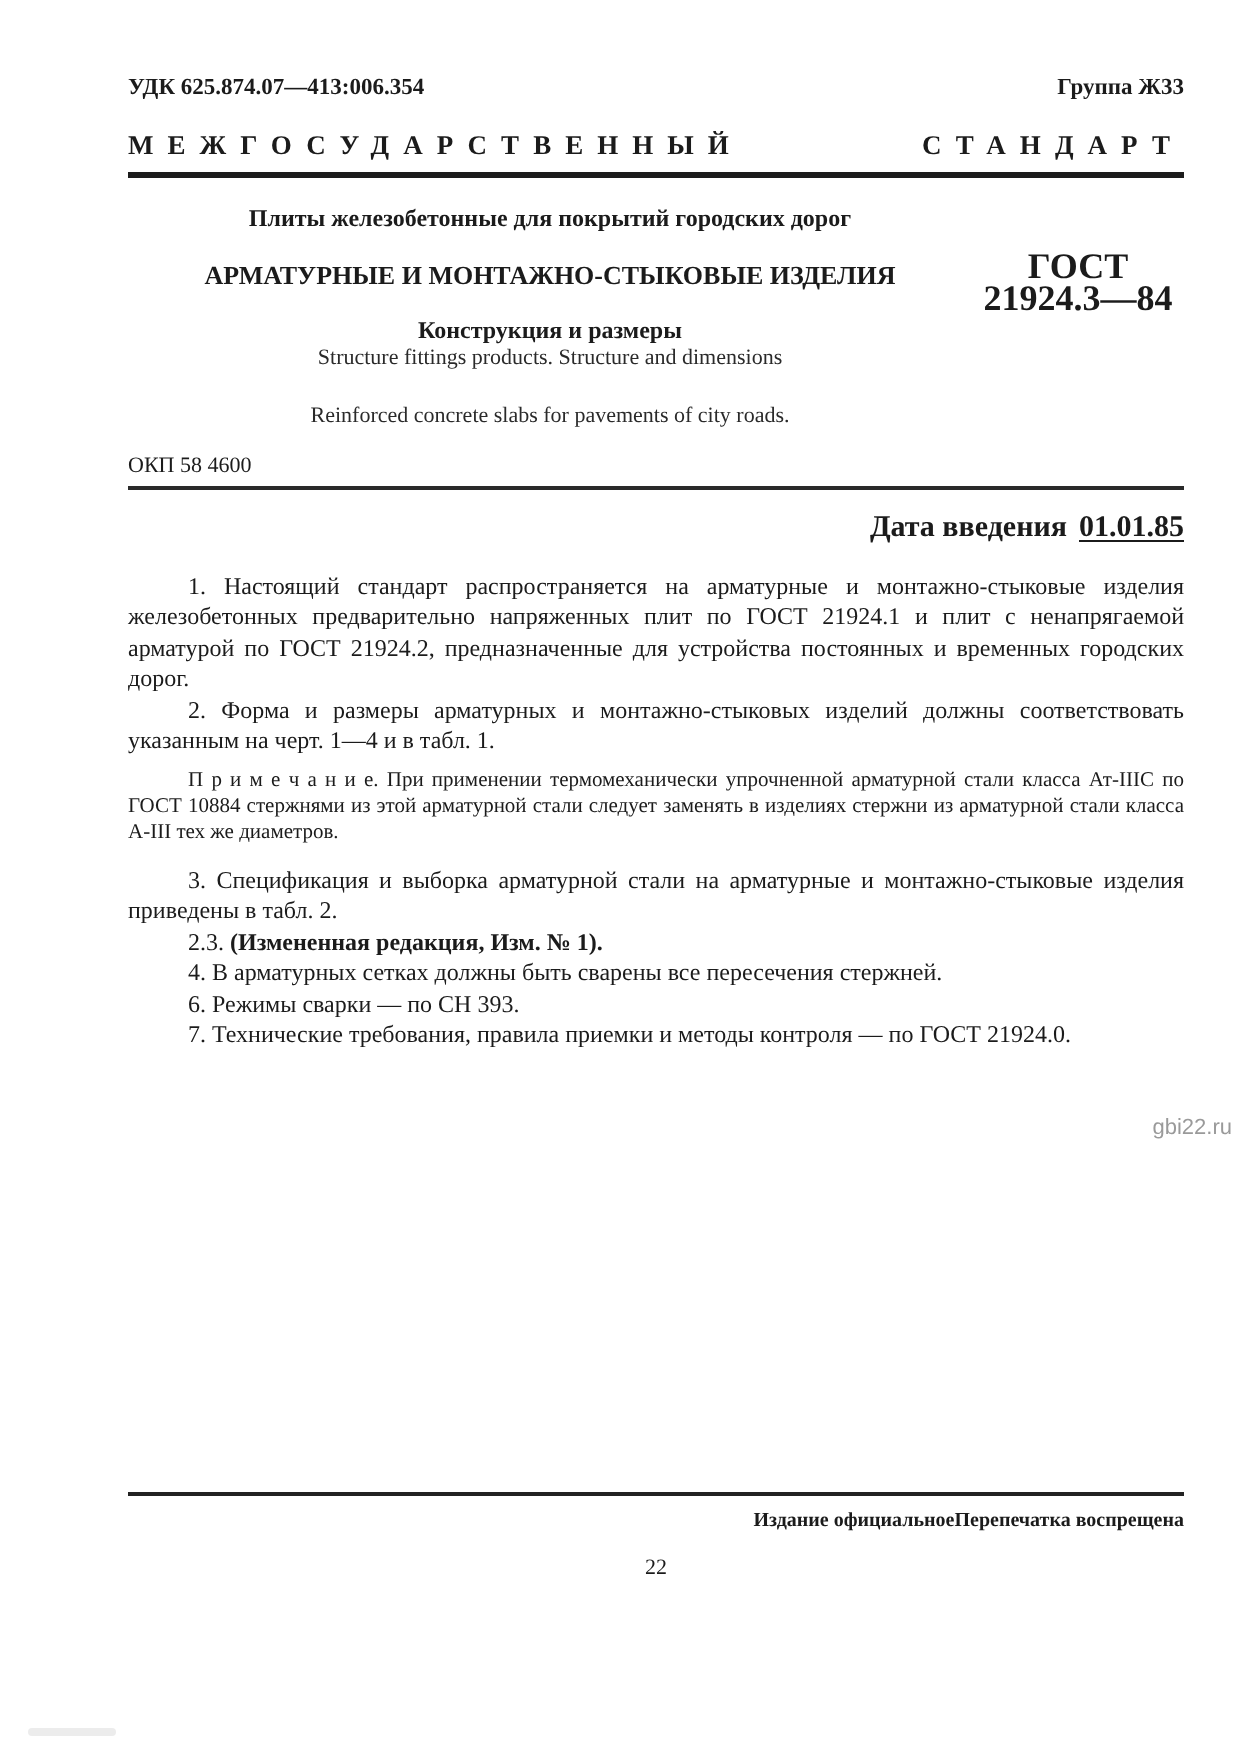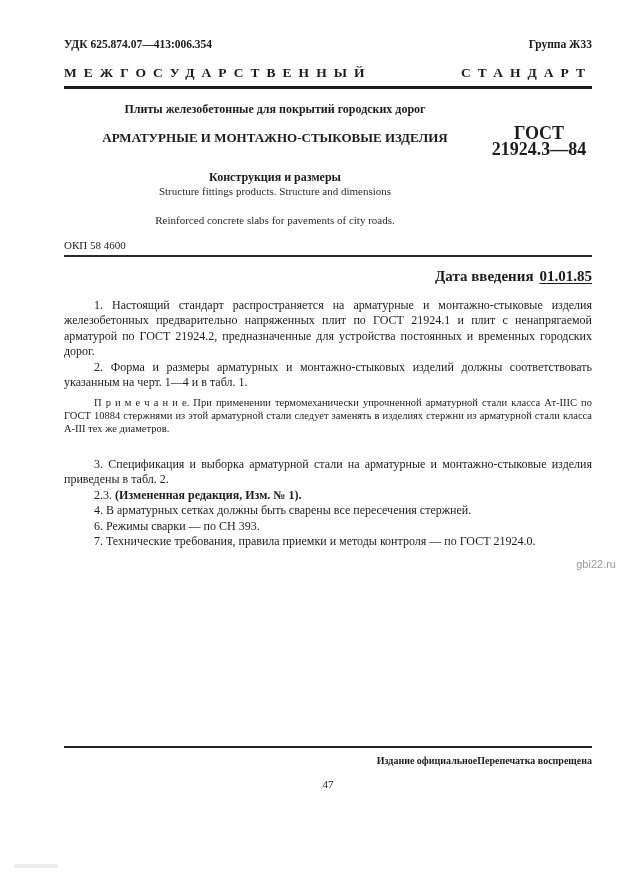--- a/index.html
+++ b/index.html
@@ -27,40 +27,40 @@
     font-size:13.5px; font-weight:bold;
     white-space:nowrap;
   }
   .standard-caption span { letter-spacing:0.52em; }
   .rule-thick { margin-top:5px; height:3px; background:#1c1c1c; }
   
   .title-row { display:flex; }
   .title-left { width:422px; text-align:center; }
   .subject-title { margin-top:13px; font-size:12px; font-weight:bold; }
   .main-title { margin-top:13px; font-size:13px; font-weight:bold; }
-  .subtitle { margin-top:24px; font-size:12px; font-weight:bold; }
+  .subtitle { margin-top:12px; font-size:12px; font-weight:bold; }
   .en-title { margin-top:16px; font-size:11px; line-height:12.5px; color:#2a2a2a; }
   .en-title2 { margin-top:0; }
   .gost-box {
     width:106px; padding-top:36px; text-align:center;
     font-size:18px; font-weight:bold; line-height:16px;
   }
   .okp-row { margin-top:13px; font-size:11px; }
   .rule-thin { margin-top:4px; height:1.5px; background:#2a2a2a; }
   .date-row {
     margin-top:11px; text-align:right;
     font-size:15px; font-weight:bold;
   }
   .date-value { text-decoration:underline; text-underline-offset:2px; margin-left:6px; }
   
   .body-text { margin-top:13px; font-size:12px; line-height:15.5px; text-align:justify; }
   .body-text p { text-indent:30px; }
   .note-paragraph {
     font-size:10.5px; line-height:13px;
-    margin:5px 0 22px 0;
+    margin:5px 0 10px 0;
   }
   .amendment-strong { font-weight:bold; }
   
   .footer {
     position:absolute; left:64px; top:746px; width:528px;
   }
   .footer-divider { height:2px; background:#222222; }
   .footer-row {
     display:flex; justify-content:flex-end;
     padding-top:7px;
@@ -128,18 +128,18 @@
       <p>7. Технические требования, правила приемки и методы контроля — по ГОСТ 21924.0.</p>
     </div>
   </div>
 
   <div class="footer">
     <div class="footer-divider"></div>
     <div class="footer-row">
       <span>Издание официальное</span>
       <span>Перепечатка воспрещена</span>
     </div>
-    <div class="page-number">47</div>
+    <div class="page-number">22</div>
   </div>
 
   <div class="watermark">gbi22.ru</div>
   <div class="scan-artifact"></div>
 </div>
 
 </body></html>

